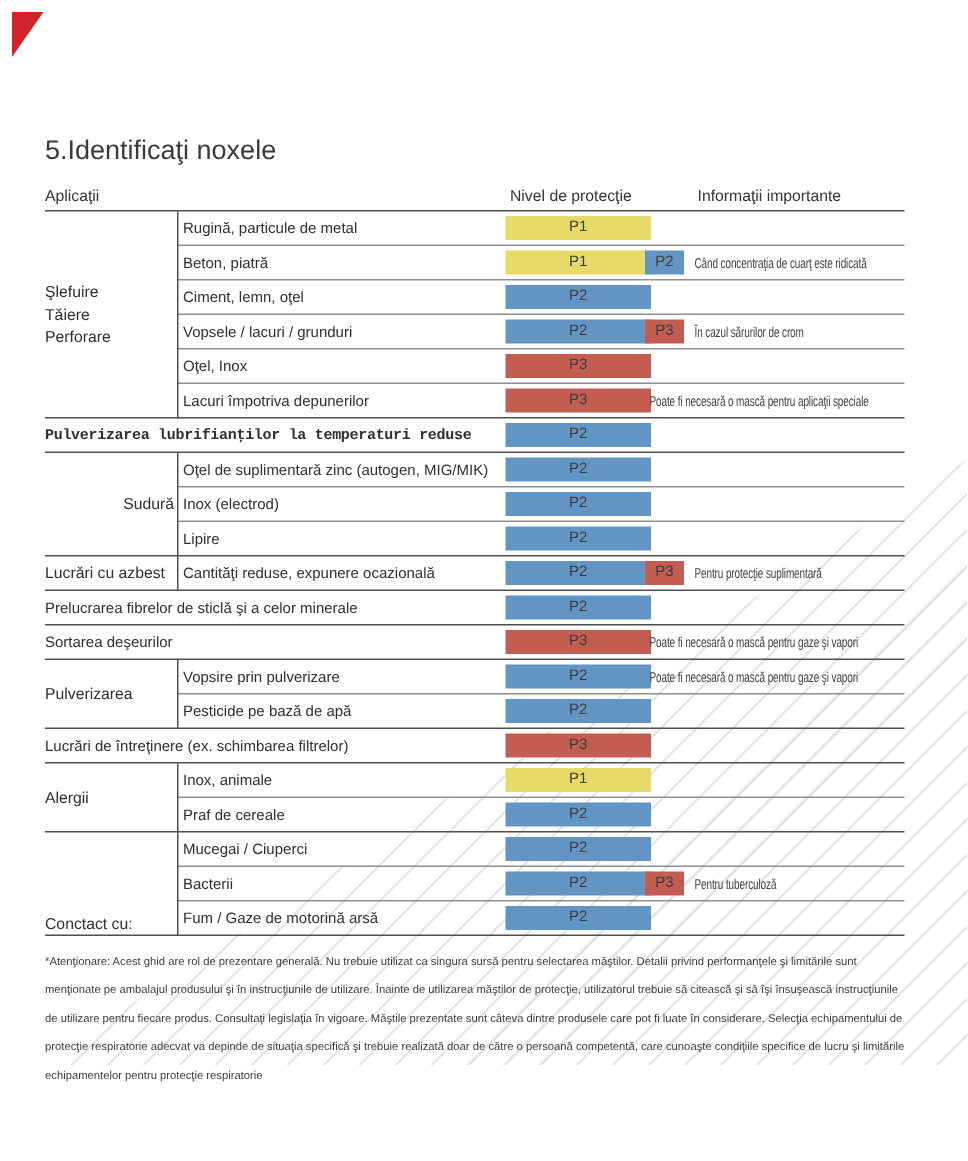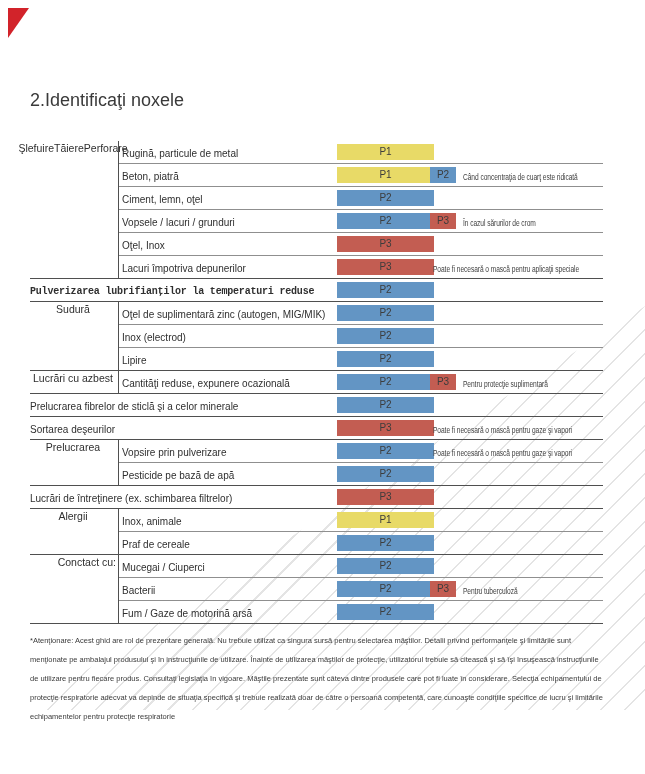--- a/index.html
+++ b/index.html
@@ -25,34 +25,39 @@
         font-size:10px;color:#3c3c3c;}
   .pbox.main{left:307px;width:97px;}
   .pbox.extra{left:400px;width:26px;}
   .note{position:absolute;left:403px;top:50%;
         transform:translateY(-50%) scaleX(0.7);transform-origin:left center;
         font-size:9.5px;color:#3f3f3f;white-space:nowrap;letter-spacing:-0.1px;}
   .row.has-extra .note{left:433px;}
   .rule{position:absolute;left:0;right:0;bottom:0;height:1px;background:#4f4f4f;}
   .rule.inner{left:88px;background:#8f8f8f;}
   .v-divider{position:absolute;left:88px;width:1px;background:#4f4f4f;}
-  .group-cell{position:absolute;left:0;width:86px;display:flex;flex-direction:row;
+  .group-cell{position:absolute;left:0;width:86px;display:flex;flex-direction:column;
               justify-content:center;font-size:10.5px;line-height:15px;color:#2f2f2f;}
   .footer{position:absolute;left:30px;top:631px;width:573px;z-index:1;
           font-size:7.5px;line-height:19px;color:#3b3b3b;}
 </style>
 </head>
 <body>
 
 <div class="page">
   <div class="corner"></div>
   <div class="hatch"></div>
 
-  <div class="title">2.Identificaţi noxele</div>
-
+  <div class="title">5.Identificaţi noxele</div>
+
+  <div class="thead">
+    <span class="th c1">Aplicaţii</span>
+    <span class="th c2">Nivel de protecţie</span>
+    <span class="th c3">Informaţii importante</span>
+  </div>
 
   <div class="rows" id="rows">
       <div class="row indent">
         <span class="row-label">Rugină, particule de metal</span>
         <span class="pbox main" style="background: rgb(232, 218, 103);">P1</span>
         <div class="rule inner"></div>
       </div>
       <div class="row indent has-extra">
         <span class="row-label">Beton, piatră</span>
         <span class="pbox main" style="background: rgb(232, 218, 103);">P1</span>
@@ -163,30 +168,30 @@
         <span class="row-label">Fum / Gaze de motorină arsă</span>
         <span class="pbox main" style="background: rgb(99, 149, 196);">P2</span>
         <div class="rule boundary"></div>
       </div>
       <div class="group-cell" style="top: 0px; height: 138px;">
         <div class="group-line">Şlefuire</div>
         <div class="group-line">Tăiere</div>
         <div class="group-line">Perforare</div>
       </div>
       <div class="v-divider" style="top: 0px; height: 138px;"></div>
-      <div class="group-cell" style="top: 161px; height: 69px;">
+      <div class="group-cell" style="top: 161px; height: 69px; text-align: right;">
         <div class="group-line">Sudură</div>
       </div>
       <div class="v-divider" style="top: 161px; height: 69px;"></div>
       <div class="group-cell" style="top: 230px; height: 23px;">
         <div class="group-line">Lucrări cu azbest</div>
       </div>
       <div class="v-divider" style="top: 230px; height: 23px;"></div>
       <div class="group-cell" style="top: 299px; height: 46px;">
-        <div class="group-line">Prelucrarea</div>
+        <div class="group-line">Pulverizarea</div>
       </div>
       <div class="v-divider" style="top: 299px; height: 46px;"></div>
       <div class="group-cell" style="top: 368px; height: 46px;">
         <div class="group-line">Alergii</div>
       </div>
       <div class="v-divider" style="top: 368px; height: 46px;"></div>
       <div class="group-cell" style="top: 414px; height: 69px; justify-content: flex-end;">
         <div class="group-line">Conctact cu:</div>
       </div>
       <div class="v-divider" style="top: 414px; height: 69px;"></div>

